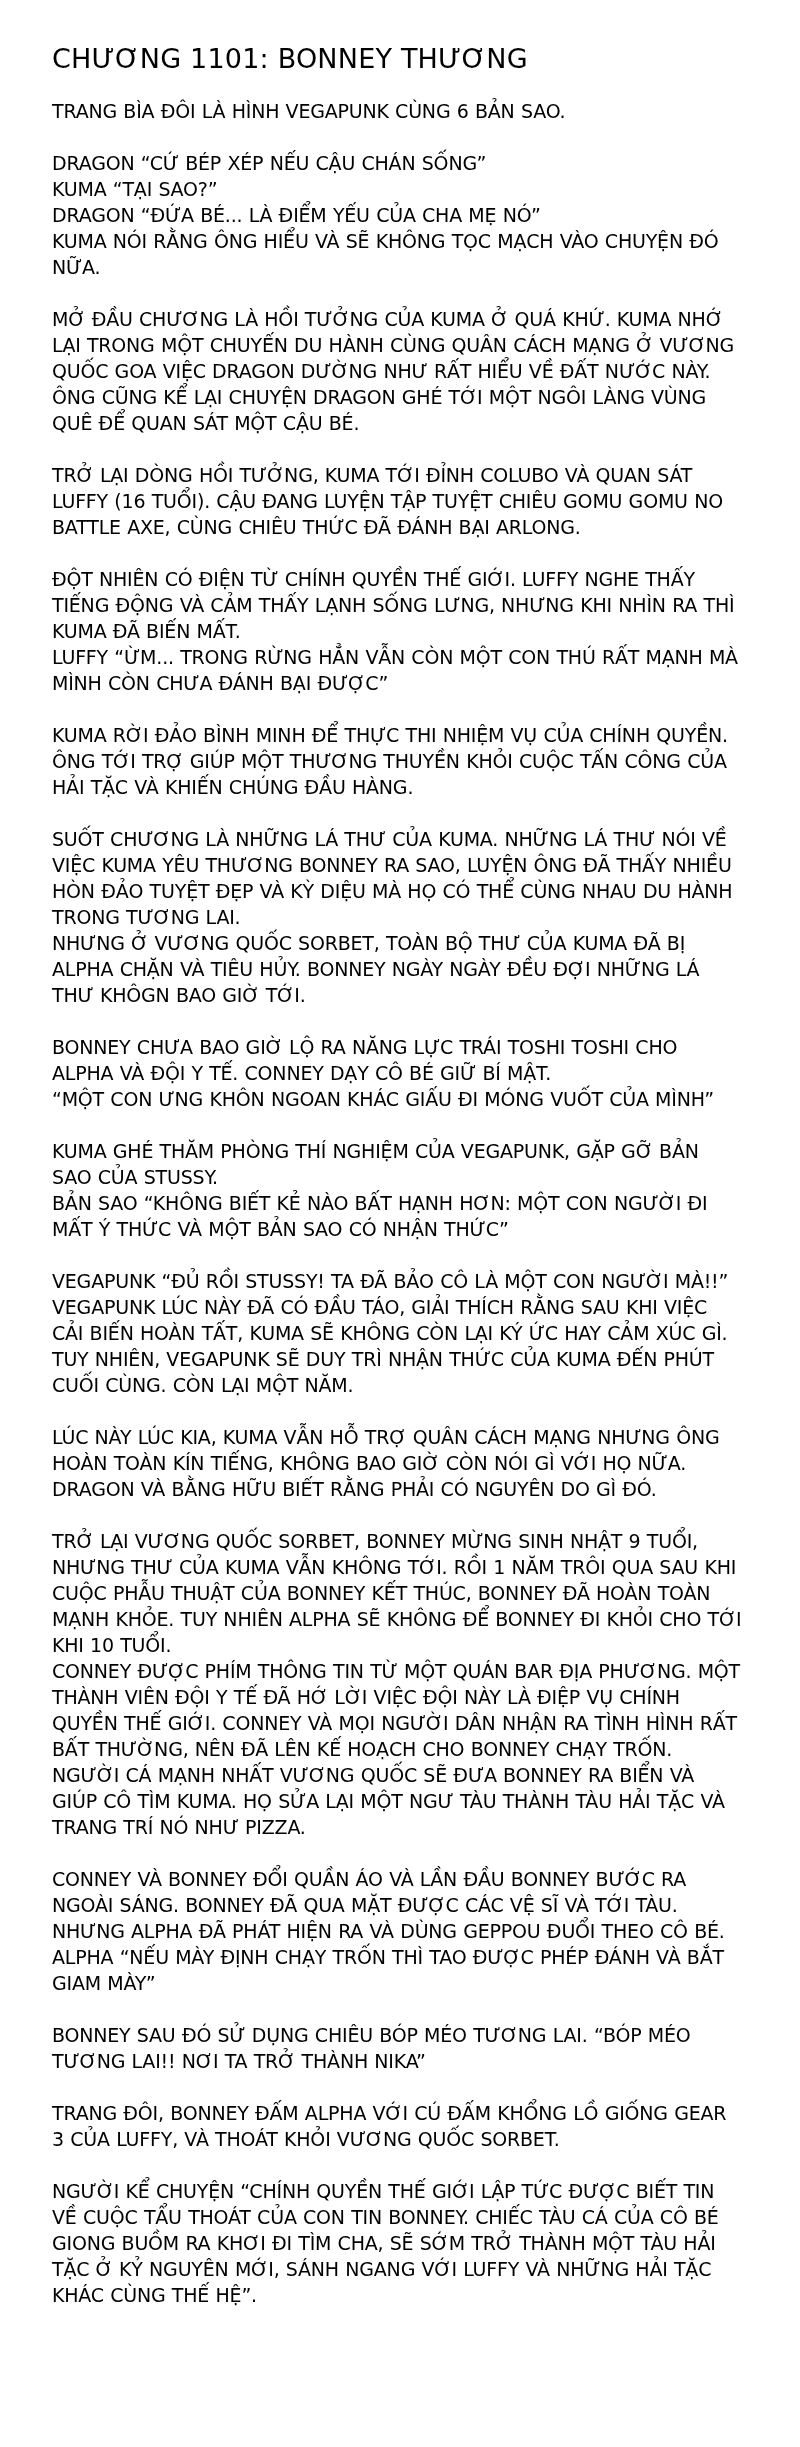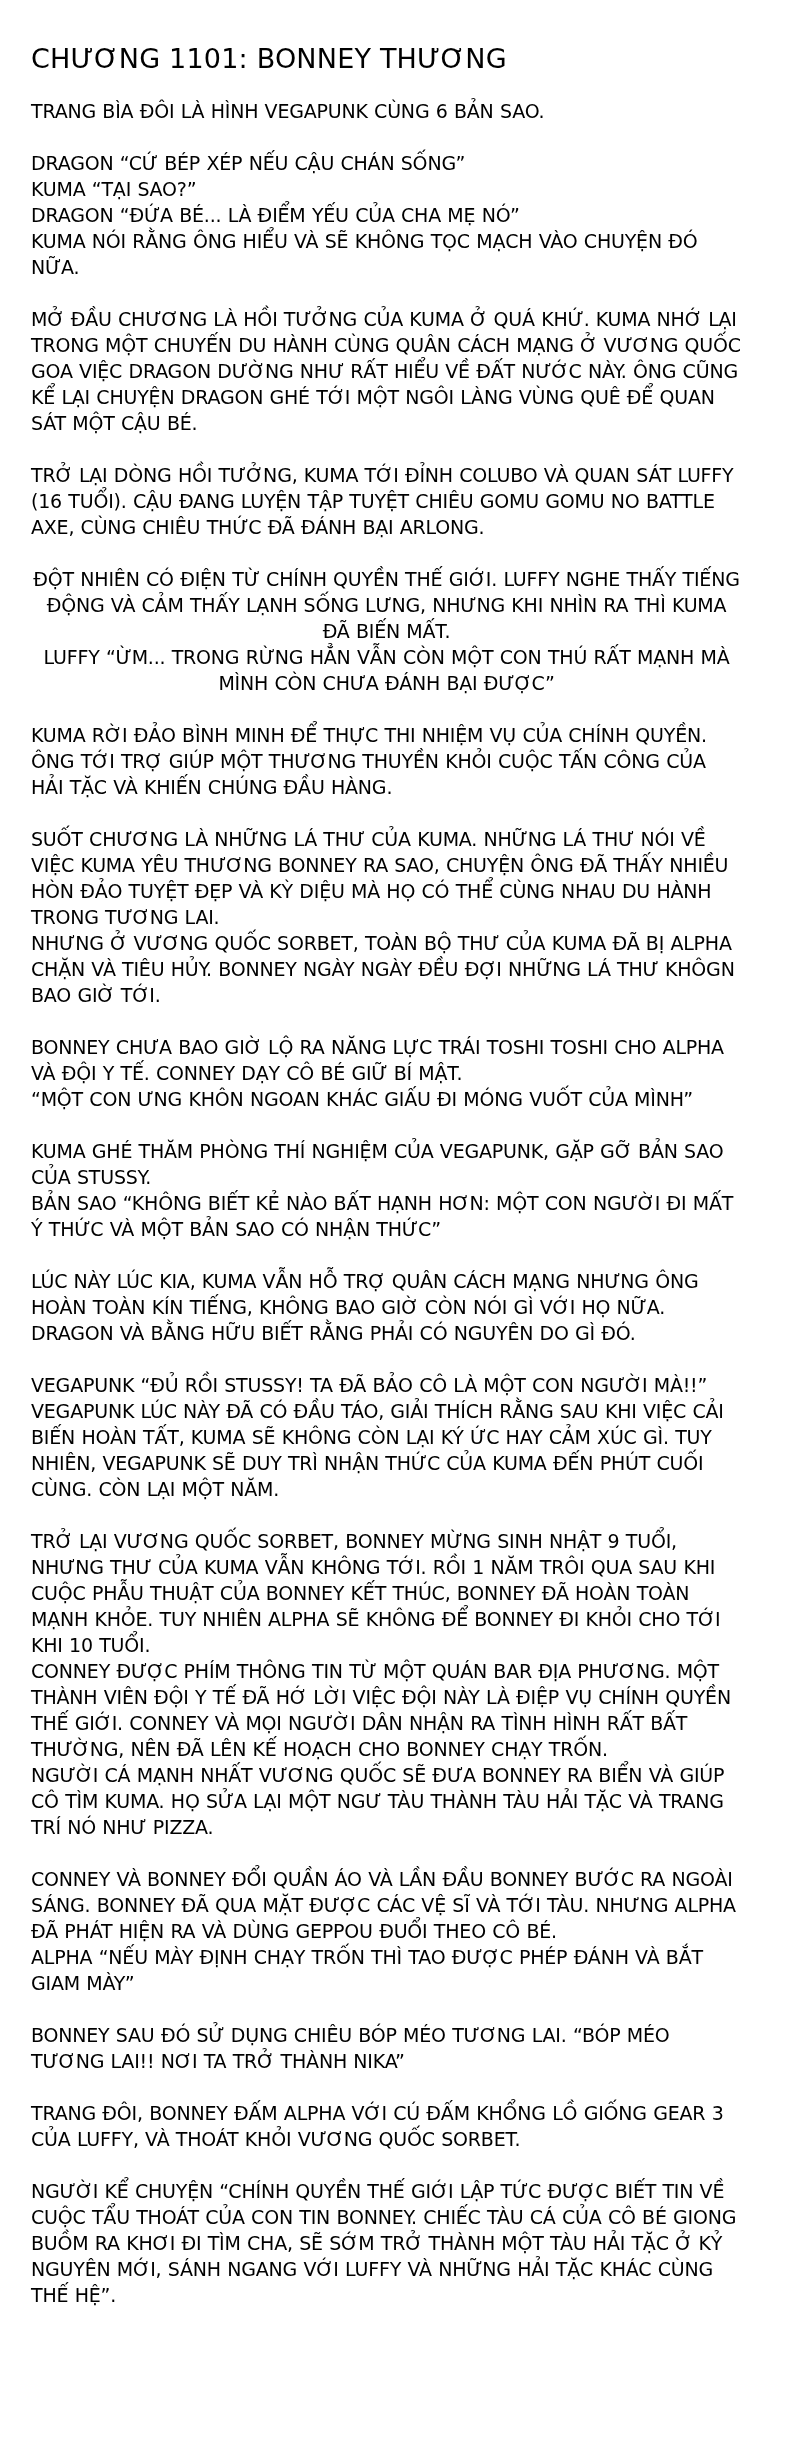--- a/index.html
+++ b/index.html
@@ -9,37 +9,36 @@
   body {
     width: 800px;
     min-height: 2447px;
     font-family: "DejaVu Sans", "Liberation Sans", sans-serif;
     color: #000000;
   }
   .page {
     width: 800px;
     min-height: 2447px;
     background: #ffffff;
-    padding: 42px 58px 40px 31px;
+    padding: 42px 58px 40px 52px;
   }
   .title {
     font-size: 27px;
     line-height: 34px;
     font-weight: 400;
     letter-spacing: 0.2px;
     margin-bottom: 22px;
     white-space: nowrap;
   }
   .paragraphs { display: block; }
   .paragraph {
     margin-bottom: 26px;
   }
   .paragraph.extra-gap {
     margin-top: 26px;
-    text-align: center;
   }
   .line {
     font-size: 19px;
     line-height: 26px;
     letter-spacing: -0.2px;
     word-spacing: 0.5px;
   }
 </style>
 </head>
 <body>
@@ -63,37 +62,37 @@
         <div class="line">TRỞ LẠI DÒNG HỒI TƯỞNG, KUMA TỚI ĐỈNH COLUBO VÀ QUAN SÁT LUFFY (16 TUỔI). CẬU ĐANG LUYỆN TẬP TUYỆT CHIÊU GOMU GOMU NO BATTLE AXE, CÙNG CHIÊU THỨC ĐÃ ĐÁNH BẠI ARLONG.</div>
       </div>
       <div class="paragraph extra-gap">
         <div class="line">ĐỘT NHIÊN CÓ ĐIỆN TỪ CHÍNH QUYỀN THẾ GIỚI. LUFFY NGHE THẤY TIẾNG ĐỘNG VÀ CẢM THẤY LẠNH SỐNG LƯNG, NHƯNG KHI NHÌN RA THÌ KUMA ĐÃ BIẾN MẤT.</div>
         <div class="line">LUFFY “ỪM... TRONG RỪNG HẲN VẪN CÒN MỘT CON THÚ RẤT MẠNH MÀ MÌNH CÒN CHƯA ĐÁNH BẠI ĐƯỢC”</div>
       </div>
       <div class="paragraph">
         <div class="line">KUMA RỜI ĐẢO BÌNH MINH ĐỂ THỰC THI NHIỆM VỤ CỦA CHÍNH QUYỀN. ÔNG TỚI TRỢ GIÚP MỘT THƯƠNG THUYỀN KHỎI CUỘC TẤN CÔNG CỦA HẢI TẶC VÀ KHIẾN CHÚNG ĐẦU HÀNG.</div>
       </div>
       <div class="paragraph">
-        <div class="line">SUỐT CHƯƠNG LÀ NHỮNG LÁ THƯ CỦA KUMA. NHỮNG LÁ THƯ NÓI VỀ VIỆC KUMA YÊU THƯƠNG BONNEY RA SAO, CHUYỆN ÔNG ĐÃ THẤY NHIỀU HÒN ĐẢO TUYỆT ĐẸP VÀ KỲ DIỆU MÀ HỌ CÓ THỂ CÙNG NHAU DU HÀNH TRONG TƯƠNG LAI.</div>
+        <div class="line">SUỐT CHƯƠNG LÀ NHỮNG LÁ THƯ CỦA KUMA. NHỮNG LÁ THƯ NÓI VỀ VIỆC KUMA YÊU THƯƠNG BONNEY RA SAO, LUYỆN ÔNG ĐÃ THẤY NHIỀU HÒN ĐẢO TUYỆT ĐẸP VÀ KỲ DIỆU MÀ HỌ CÓ THỂ CÙNG NHAU DU HÀNH TRONG TƯƠNG LAI.</div>
         <div class="line">NHƯNG Ở VƯƠNG QUỐC SORBET, TOÀN BỘ THƯ CỦA KUMA ĐÃ BỊ ALPHA CHẶN VÀ TIÊU HỦY. BONNEY NGÀY NGÀY ĐỀU ĐỢI NHỮNG LÁ THƯ KHÔGN BAO GIỜ TỚI.</div>
       </div>
       <div class="paragraph">
         <div class="line">BONNEY CHƯA BAO GIỜ LỘ RA NĂNG LỰC TRÁI TOSHI TOSHI CHO ALPHA VÀ ĐỘI Y TẾ. CONNEY DẠY CÔ BÉ GIỮ BÍ MẬT.</div>
         <div class="line">“MỘT CON ƯNG KHÔN NGOAN KHÁC GIẤU ĐI MÓNG VUỐT CỦA MÌNH”</div>
       </div>
       <div class="paragraph">
         <div class="line">KUMA GHÉ THĂM PHÒNG THÍ NGHIỆM CỦA VEGAPUNK, GẶP GỠ BẢN SAO CỦA STUSSY.</div>
         <div class="line">BẢN SAO “KHÔNG BIẾT KẺ NÀO BẤT HẠNH HƠN: MỘT CON NGƯỜI ĐI MẤT Ý THỨC VÀ MỘT BẢN SAO CÓ NHẬN THỨC”</div>
       </div>
       <div class="paragraph">
-        <div class="line">LÚC NÀY LÚC KIA, KUMA VẪN HỖ TRỢ QUÂN CÁCH MẠNG NHƯNG ÔNG HOÀN TOÀN KÍN TIẾNG, KHÔNG BAO GIỜ CÒN NÓI GÌ VỚI HỌ NỮA. DRAGON VÀ BẰNG HỮU BIẾT RẰNG PHẢI CÓ NGUYÊN DO GÌ ĐÓ.</div>
+        <div class="line">VEGAPUNK “ĐỦ RỒI STUSSY! TA ĐÃ BẢO CÔ LÀ MỘT CON NGƯỜI MÀ!!”</div>
+        <div class="line">VEGAPUNK LÚC NÀY ĐÃ CÓ ĐẦU TÁO, GIẢI THÍCH RẰNG SAU KHI VIỆC CẢI BIẾN HOÀN TẤT, KUMA SẼ KHÔNG CÒN LẠI KÝ ỨC HAY CẢM XÚC GÌ. TUY NHIÊN, VEGAPUNK SẼ DUY TRÌ NHẬN THỨC CỦA KUMA ĐẾN PHÚT CUỐI CÙNG. CÒN LẠI MỘT NĂM.</div>
       </div>
       <div class="paragraph">
-        <div class="line">VEGAPUNK “ĐỦ RỒI STUSSY! TA ĐÃ BẢO CÔ LÀ MỘT CON NGƯỜI MÀ!!”</div>
-        <div class="line">VEGAPUNK LÚC NÀY ĐÃ CÓ ĐẦU TÁO, GIẢI THÍCH RẰNG SAU KHI VIỆC CẢI BIẾN HOÀN TẤT, KUMA SẼ KHÔNG CÒN LẠI KÝ ỨC HAY CẢM XÚC GÌ. TUY NHIÊN, VEGAPUNK SẼ DUY TRÌ NHẬN THỨC CỦA KUMA ĐẾN PHÚT CUỐI CÙNG. CÒN LẠI MỘT NĂM.</div>
+        <div class="line">LÚC NÀY LÚC KIA, KUMA VẪN HỖ TRỢ QUÂN CÁCH MẠNG NHƯNG ÔNG HOÀN TOÀN KÍN TIẾNG, KHÔNG BAO GIỜ CÒN NÓI GÌ VỚI HỌ NỮA. DRAGON VÀ BẰNG HỮU BIẾT RẰNG PHẢI CÓ NGUYÊN DO GÌ ĐÓ.</div>
       </div>
       <div class="paragraph">
         <div class="line">TRỞ LẠI VƯƠNG QUỐC SORBET, BONNEY MỪNG SINH NHẬT 9 TUỔI, NHƯNG THƯ CỦA KUMA VẪN KHÔNG TỚI. RỒI 1 NĂM TRÔI QUA SAU KHI CUỘC PHẪU THUẬT CỦA BONNEY KẾT THÚC, BONNEY ĐÃ HOÀN TOÀN MẠNH KHỎE. TUY NHIÊN ALPHA SẼ KHÔNG ĐỂ BONNEY ĐI KHỎI CHO TỚI KHI 10 TUỔI.</div>
         <div class="line">CONNEY ĐƯỢC PHÍM THÔNG TIN TỪ MỘT QUÁN BAR ĐỊA PHƯƠNG. MỘT THÀNH VIÊN ĐỘI Y TẾ ĐÃ HỚ LỜI VIỆC ĐỘI NÀY LÀ ĐIỆP VỤ CHÍNH QUYỀN THẾ GIỚI. CONNEY VÀ MỌI NGƯỜI DÂN NHẬN RA TÌNH HÌNH RẤT BẤT THƯỜNG, NÊN ĐÃ LÊN KẾ HOẠCH CHO BONNEY CHẠY TRỐN.</div>
         <div class="line">NGƯỜI CÁ MẠNH NHẤT VƯƠNG QUỐC SẼ ĐƯA BONNEY RA BIỂN VÀ GIÚP CÔ TÌM KUMA. HỌ SỬA LẠI MỘT NGƯ TÀU THÀNH TÀU HẢI TẶC VÀ TRANG TRÍ NÓ NHƯ PIZZA.</div>
       </div>
       <div class="paragraph">
         <div class="line">CONNEY VÀ BONNEY ĐỔI QUẦN ÁO VÀ LẦN ĐẦU BONNEY BƯỚC RA NGOÀI SÁNG. BONNEY ĐÃ QUA MẶT ĐƯỢC CÁC VỆ SĨ VÀ TỚI TÀU. NHƯNG ALPHA ĐÃ PHÁT HIỆN RA VÀ DÙNG GEPPOU ĐUỔI THEO CÔ BÉ.</div>
         <div class="line">ALPHA “NẾU MÀY ĐỊNH CHẠY TRỐN THÌ TAO ĐƯỢC PHÉP ĐÁNH VÀ BẮT GIAM MÀY”</div>
       </div>

